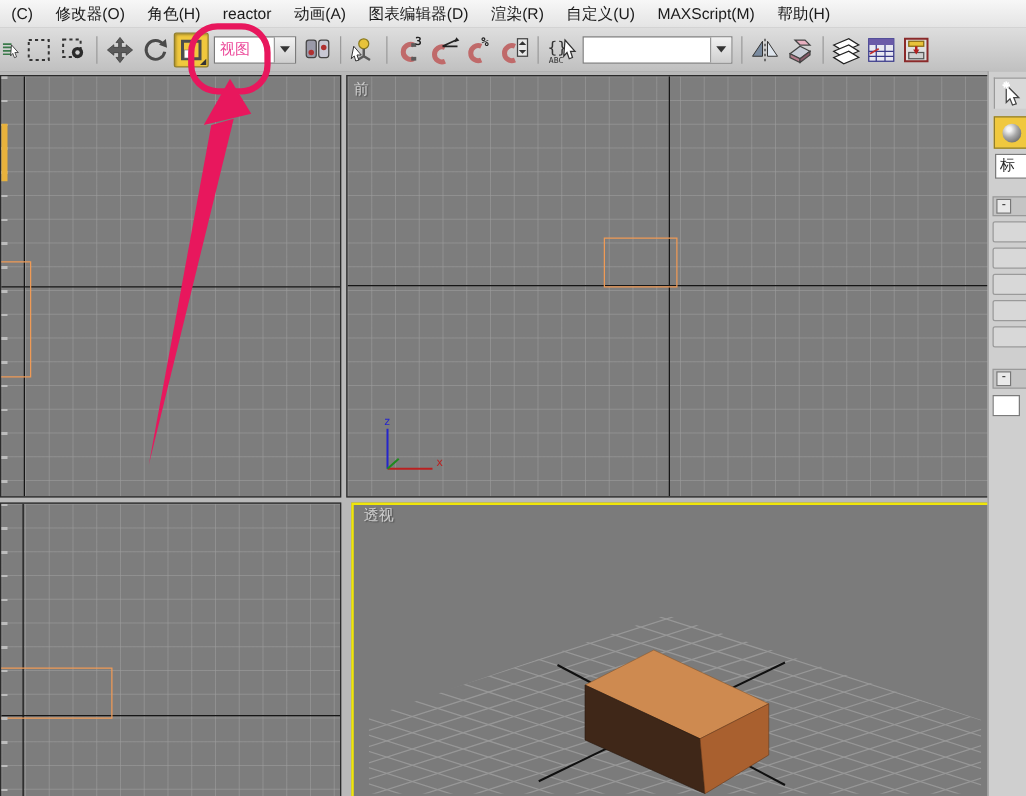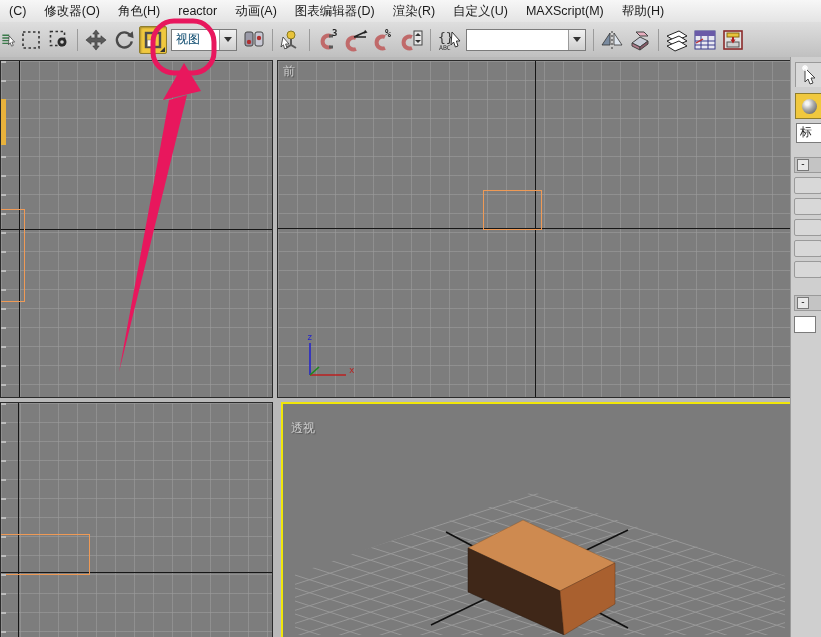--- a/index.html
+++ b/index.html
@@ -17,21 +17,21 @@
     background:linear-gradient(#dedede,#c0c0c0);border-bottom:1px solid #909090;
     display:flex;align-items:center;padding-left:0;}
   .tbtn{width:26px;height:26px;margin:0 1px;display:flex;align-items:center;justify-content:center;
     border-radius:2px;flex:0 0 auto;position:relative;}
   .tbtn.cut{width:15px;overflow:hidden;justify-content:flex-end;}
   .tbtn.active{background:#f0c83e;border:1px solid #8f7d2c;box-shadow:inset 1px 1px 2px rgba(0,0,0,.3);}
   .tbtn.active::after{content:"";position:absolute;right:1px;bottom:1px;border-left:5px solid transparent;
     border-bottom:5px solid #333;}
   .sep{width:1px;height:22px;background:#9b9b9b;margin:0 4px;flex:0 0 auto;}
   .combo{height:20px;background:#fff;border:1px solid #7b7b7b;display:flex;align-items:center;
-    font-size:12px;color:#0c4a6e;flex:0 0 auto;margin:0 3px;}
+    font-size:12px;color:#ec4899;flex:0 0 auto;margin:0 3px;}
   .combo .val{flex:1;padding:0 4px;white-space:nowrap;overflow:hidden;}
   .combo .drop{width:16px;height:100%;background:linear-gradient(#f2f2f2,#cfcfcf);
     border-left:1px solid #9a9a9a;display:flex;align-items:center;justify-content:center;}
   .dtri{width:0;height:0;border-left:4px solid transparent;border-right:4px solid transparent;
     border-top:5px solid #333;}
 
   
   .workspace{position:absolute;left:0;top:57px;width:790px;height:580px;background:#b9b9b9;}
   .vp{position:absolute;background-color:#7d7d7d;border:1px solid #2b2b2b;overflow:hidden;}
   .vp.gridded{background-image:
@@ -297,21 +297,21 @@
     </div>
 
     <div class="vp gridded vp-bl">
       <div class="axis-v" style="left:17px"></div>
       <div class="axis-h" style="top:169px"></div>
       <div class="sel-rect" style="left:-12px;top:131px;width:99px;height:39px"></div>
       <div class="edge-ticks"></div>
     </div>
 
     <div class="vp vp-ps">
-      <div class="vp-label" style="left:8px;top:16px">透视</div>
+      <div class="vp-label" style="left:8px;top:0">透视</div>
       <svg id="pscene" width="505" height="231" viewBox="0 0 505 231">
         <defs>
           <clipPath id="gclip">
               <polygon points="12,170 250,88 502,172 502,231 12,231"></polygon>
             </clipPath>
         </defs>
         <g id="pgrid" clip-path="url(#gclip)" stroke="#9d9d9d" stroke-width="1" opacity="0.85">
             <line x1="-60" y1="-242" x2="560" y2="-43.599999999999994"></line>
             <line x1="560" y1="-242" x2="-60" y2="-43.599999999999994"></line>
             <line x1="-60" y1="-229" x2="560" y2="-30.599999999999994"></line>

